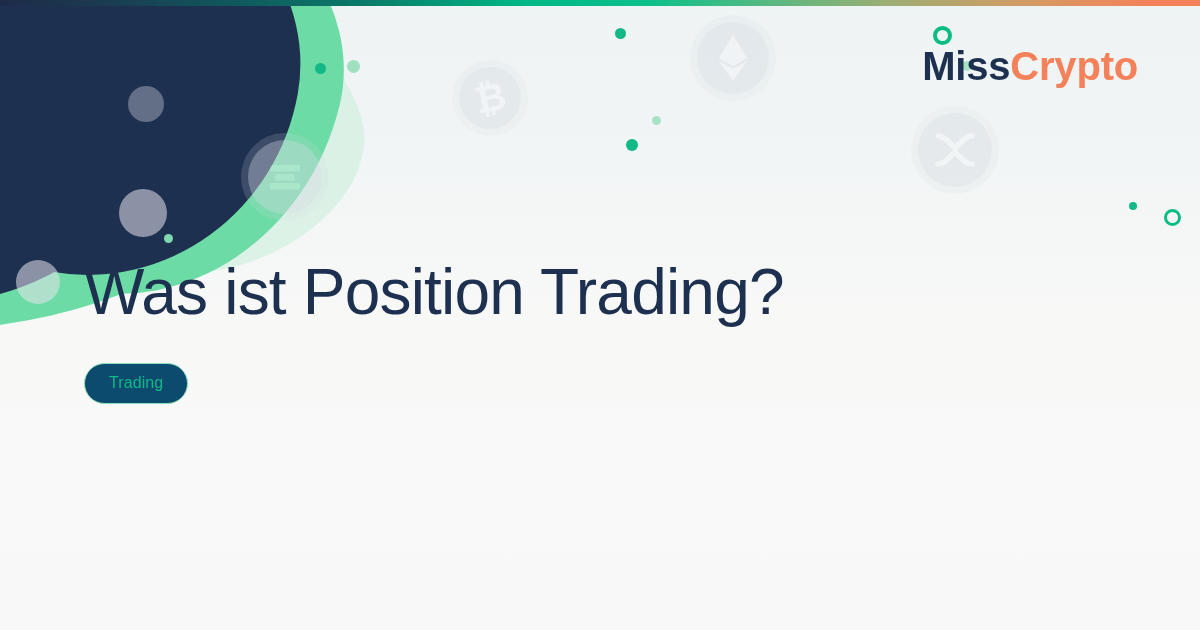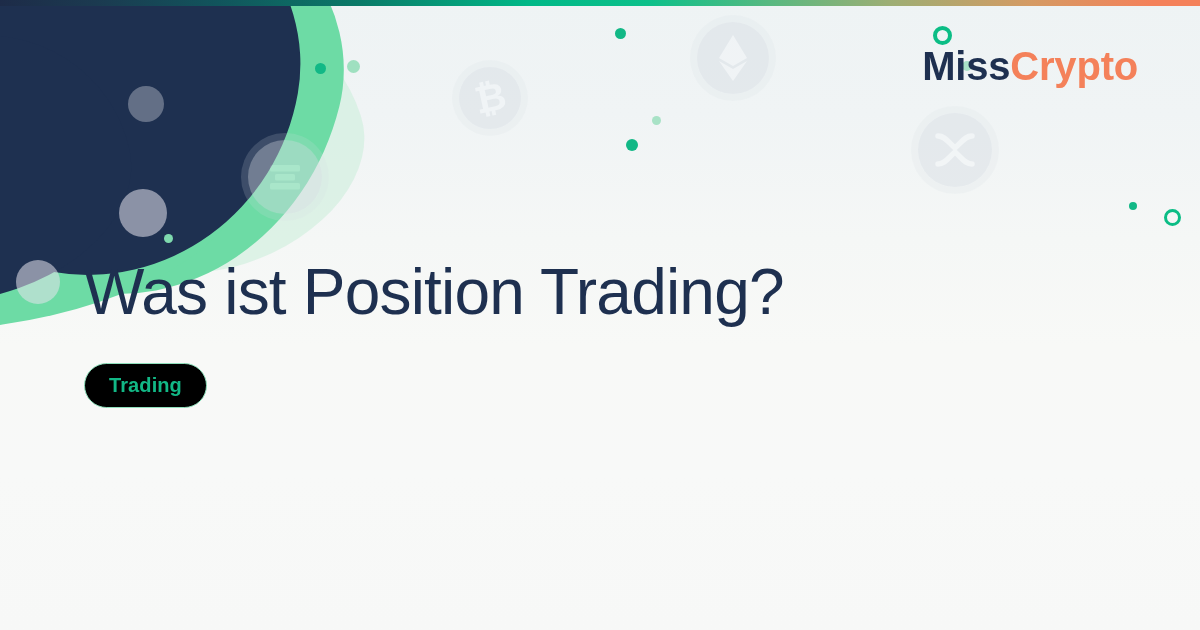--- a/index.html
+++ b/index.html
@@ -169,25 +169,25 @@
     color: #1e3050;
     letter-spacing: -0.8px;
     margin: 0 0 36px 0;
   }
 
   .badge {
     display: inline-block;
     padding: 11px 24px 12px;
     border: 1px solid #8fe0bc;
     border-radius: 999px;
-    background: #000000;
+    background: #0c4a6e;
     color: #12b886;
-    font-size: 20px;
+    font-size: 16px;
     line-height: 1;
-    font-weight: 700;
+    font-weight: 400;
     letter-spacing: .1px;
   }
 </style>
 </head>
 <body>
 
 <div id="og-card">
 
   <div class="bg-wash"></div>
 

